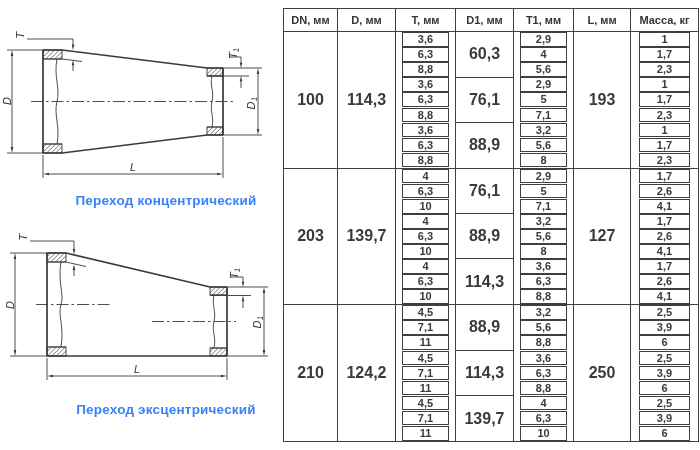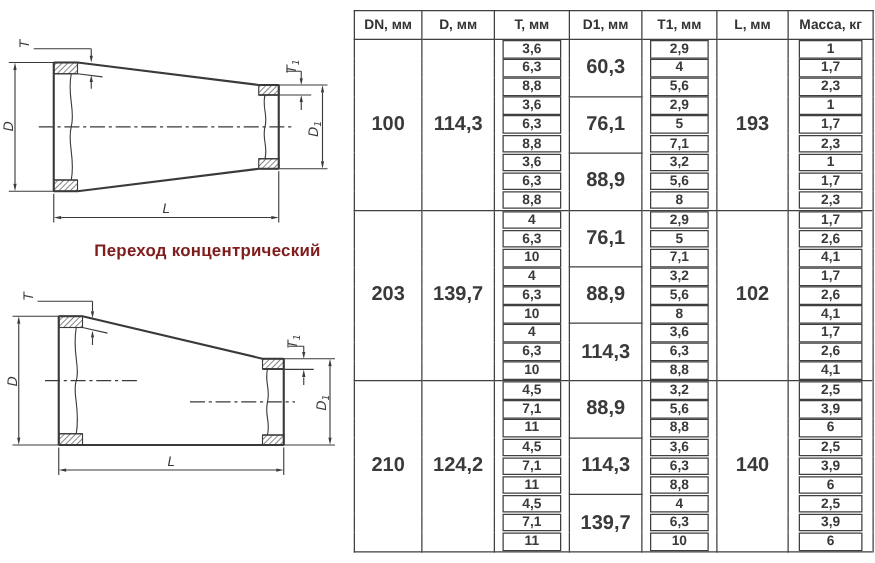--- a/index.html
+++ b/index.html
@@ -2,21 +2,21 @@
 <html><head>
 <meta charset="utf-8">
 <style>
   html,body{margin:0;padding:0;background:#fff;}
   .screen{position:relative;width:700px;height:450px;background:#ffffff;overflow:hidden;
           font-family:"Liberation Sans",sans-serif;}
   
   .drawings{position:absolute;left:0;top:0;width:283px;height:450px;}
   .drawings svg{position:absolute;left:0;}
   .caption{position:absolute;left:42px;width:248px;text-align:center;
-           font-size:13.5px;font-weight:600;color:#7f1d1d;letter-spacing:.2px;}
+           font-size:13.5px;font-weight:600;color:#3b82f6;letter-spacing:.2px;}
   
   .table-wrap{position:absolute;left:283px;top:8px;width:415px;height:434px;}
   table{width:100%;height:100%;border-collapse:collapse;table-layout:fixed;
         border:1.5px solid #3f3f3f;font-family:"Liberation Sans",sans-serif;}
   th{border:1px solid #3f3f3f;height:22px;font-size:11px;font-weight:bold;
      color:#333;text-align:center;padding:0;}
   td{padding:0;color:#3a3a3a;font-weight:bold;text-align:center;vertical-align:middle;}
   td.merged{border:1px solid #3f3f3f;font-size:16px;}
   td.boxcol{border-left:1px solid #3f3f3f;border-right:1px solid #3f3f3f;height:15px;}
   td.boxcol .box{border:1px solid #3f3f3f;margin:0 6px;height:12.6px;line-height:12.6px;
@@ -139,20 +139,21 @@
         <text text-anchor="middle" transform="rotate(-90 10 305)" x="10" y="308.5">D</text>
         <text text-anchor="middle" transform="rotate(-90 234 273)" x="234" y="276.5">
           <tspan>T</tspan><tspan font-size="7.5" dy="2.5">1</tspan>
         </text>
         <text text-anchor="middle" transform="rotate(-90 257 322)" x="257" y="325.5">
           <tspan>D</tspan><tspan font-size="7.5" dy="2.5">1</tspan>
         </text>
         <text text-anchor="middle" x="137" y="372.5">L</text>
       </g>
     </svg>
+    <div class="caption" style="top:402px">Переход эксцентрический</div>
   </div>
 
   <div class="table-wrap">
     <table>
       <colgroup>
         <col style="width:54px">
           <col style="width:58px">
           <col style="width:60px">
         <col style="width:58px">
           <col style="width:60px">
@@ -279,21 +280,21 @@
           <tr class="group-start">
             <td rowspan="9" class="merged cell-dn">203</td>
             <td rowspan="9" class="merged cell-d">139,7</td>
             <td class="boxcol cell-t">
               <div class="box">4</div>
             </td>
             <td rowspan="3" class="merged cell-d1">76,1</td>
             <td class="boxcol cell-t1">
               <div class="box">2,9</div>
             </td>
-            <td rowspan="9" class="merged cell-l">102</td>
+            <td rowspan="9" class="merged cell-l">127</td>
             <td class="boxcol cell-mass">
               <div class="box">1,7</div>
             </td>
           </tr>
           <tr>
             <td class="boxcol cell-t">
               <div class="box">6,3</div>
             </td>
             <td class="boxcol cell-t1">
               <div class="box">5</div>
@@ -384,21 +385,21 @@
           <tr class="group-start">
             <td rowspan="9" class="merged cell-dn">210</td>
             <td rowspan="9" class="merged cell-d">124,2</td>
             <td class="boxcol cell-t">
               <div class="box">4,5</div>
             </td>
             <td rowspan="3" class="merged cell-d1">88,9</td>
             <td class="boxcol cell-t1">
               <div class="box">3,2</div>
             </td>
-            <td rowspan="9" class="merged cell-l">140</td>
+            <td rowspan="9" class="merged cell-l">250</td>
             <td class="boxcol cell-mass">
               <div class="box">2,5</div>
             </td>
           </tr>
           <tr>
             <td class="boxcol cell-t">
               <div class="box">7,1</div>
             </td>
             <td class="boxcol cell-t1">
               <div class="box">5,6</div>

